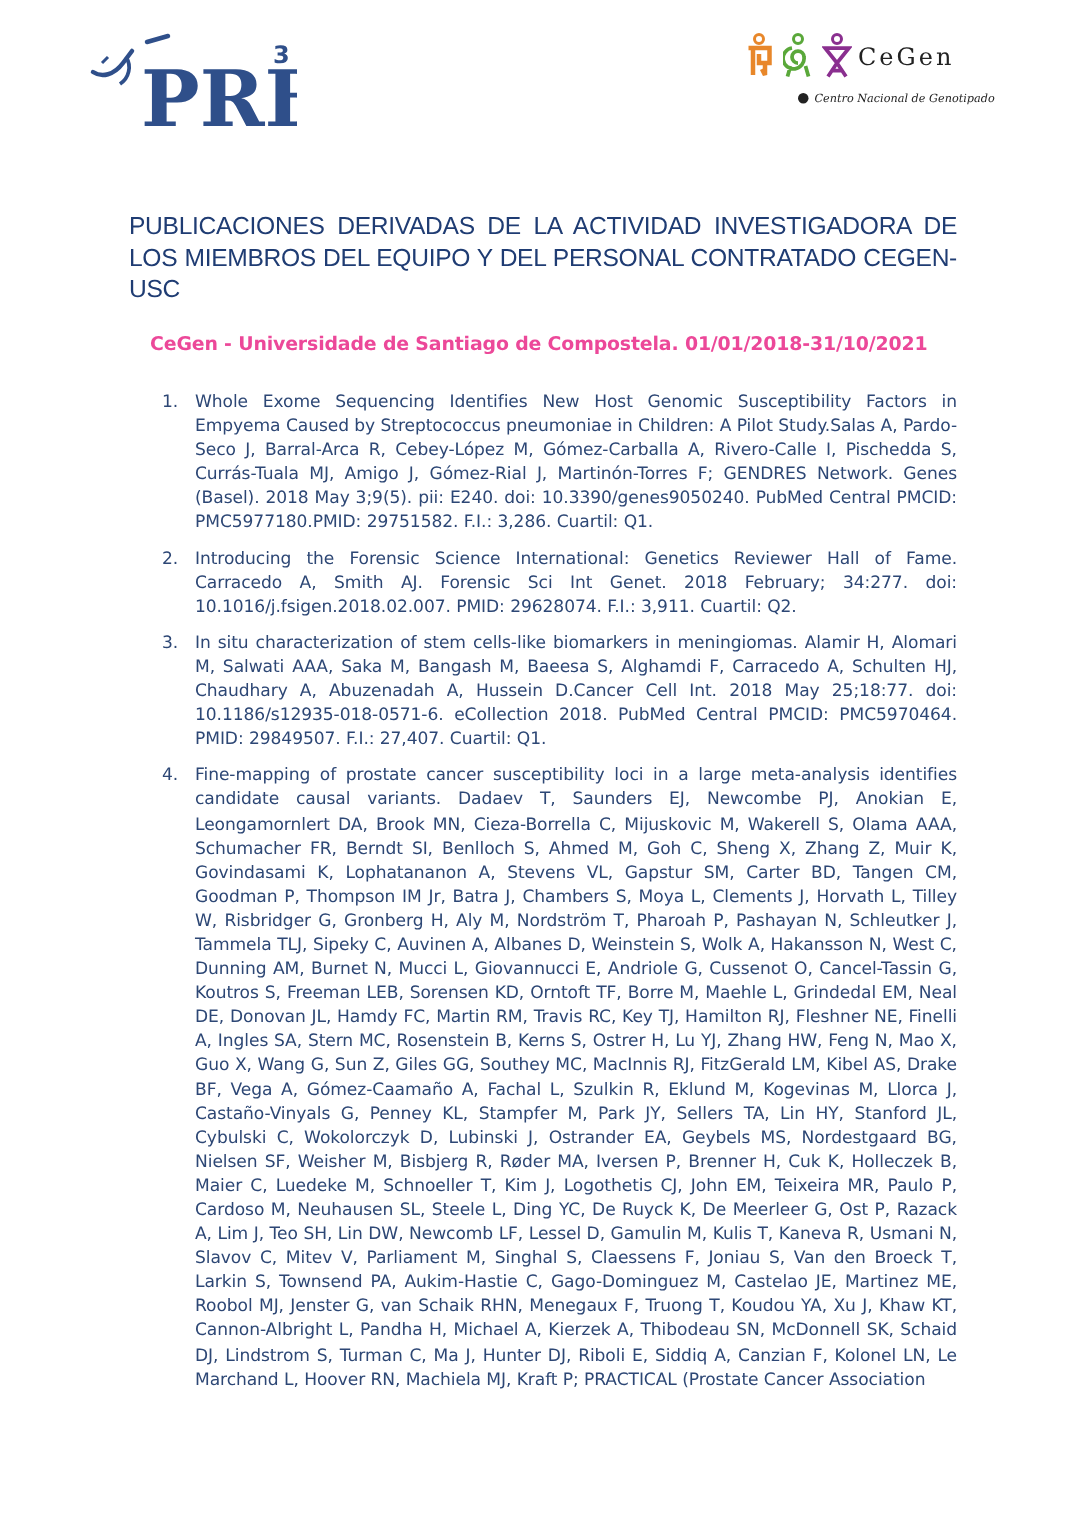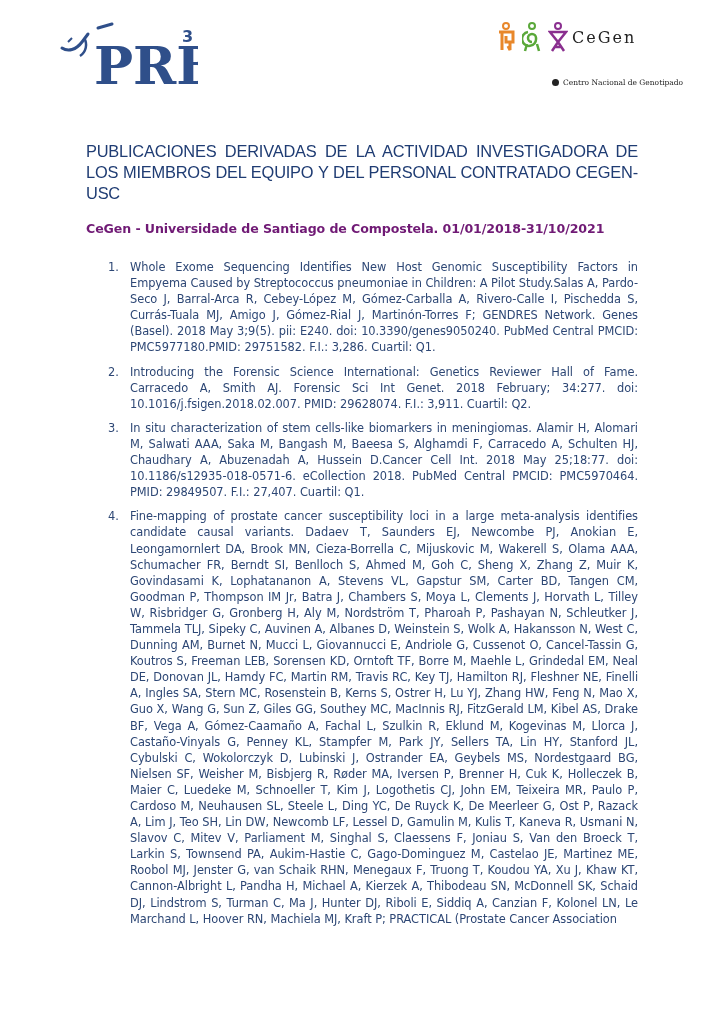--- a/index.html
+++ b/index.html
@@ -1,24 +1,24 @@
 <!DOCTYPE html>
 <html><head>
 <meta charset="utf-8">
 <style>
   html, body { margin:0; padding:0; background:#ffffff; }
   body { width:724px; height:1024px; position:relative; overflow:hidden; font-family:"DejaVu Sans", sans-serif; }
   .logo-prb { position:absolute; left:58px; top:12px; width:140px; height:78px; }
   .logo-cegen { position:absolute; left:492px; top:18px; width:170px; height:75px; }
   .cegen-figs { position:absolute; left:4px; top:4px; display:flex; gap:6px; }
   .cegen-name { position:absolute; left:80px; top:10px; font-family:"DejaVu Serif", serif; font-size:16px; letter-spacing:2px; color:#222; }
-  .cegen-sub { position:absolute; left:40px; top:60px; font-family:"DejaVu Serif", serif; font-size:7.5px; color:#222; white-space:nowrap;margin-left:20px; }
+  .cegen-sub { position:absolute; left:40px; top:43px; font-family:"DejaVu Serif", serif; font-style:italic; font-size:7.5px; color:#222; white-space:nowrap; }
   .cegen-sub .g { display:inline-block; width:7px; height:7px; border-radius:50%; background:#222; margin-right:4px; vertical-align:-1px; }
   .title { position:absolute; left:86px; top:141px; width:552px; font-family:Liberation Sans, sans-serif; font-size:16.4px; line-height:21px; color:#1f3c73; text-align:justify; text-align-last:left; letter-spacing:-0.2px; }
-  .subtitle { position:absolute; left:86px; top:221px; font-size:12.6px; font-weight:bold; color:#701a75; white-space:nowrap; letter-spacing:-0.1px; }
+  .subtitle { position:absolute; left:100px; top:221px; font-size:12.6px; font-weight:bold; color:#ec4899; white-space:nowrap; letter-spacing:-0.1px; }
   ol.pubs { position:absolute; left:108px; top:259px; width:530px; margin:0; padding:0; list-style:none; }
   ol.pubs li { position:relative; padding-left:22px; font-size:11.4px; line-height:16.1px; color:#2d4775; text-align:justify; margin-bottom:8px; letter-spacing:-0.05px; }
   ol.pubs li .num { position:absolute; left:0; top:0; }
 </style>
 </head>
 <body>
 
 <div class="logo-prb">
   <svg width="140" height="78" viewBox="0 0 140 78">
     <path d="M4 36 C10 40, 18 38, 24 30 L30 22" stroke="#2f4f8a" stroke-width="3" fill="none" stroke-linecap="round"></path>

